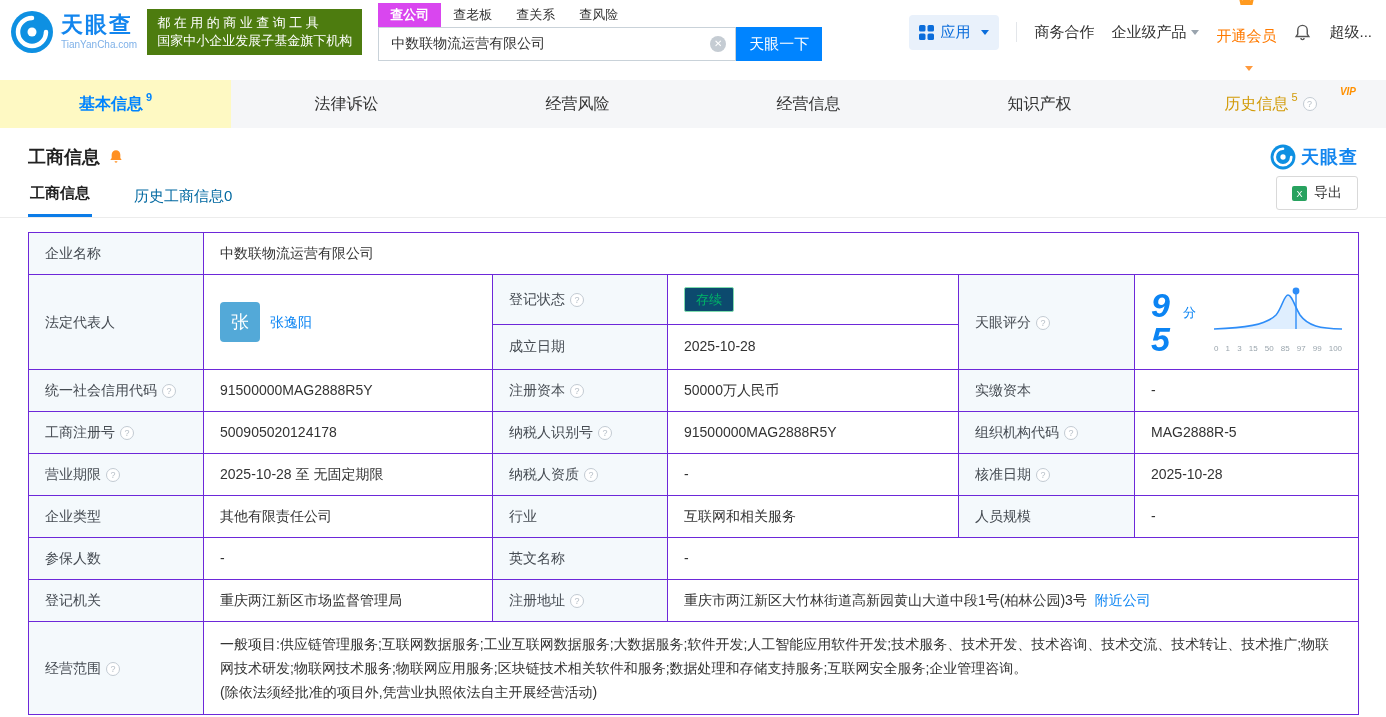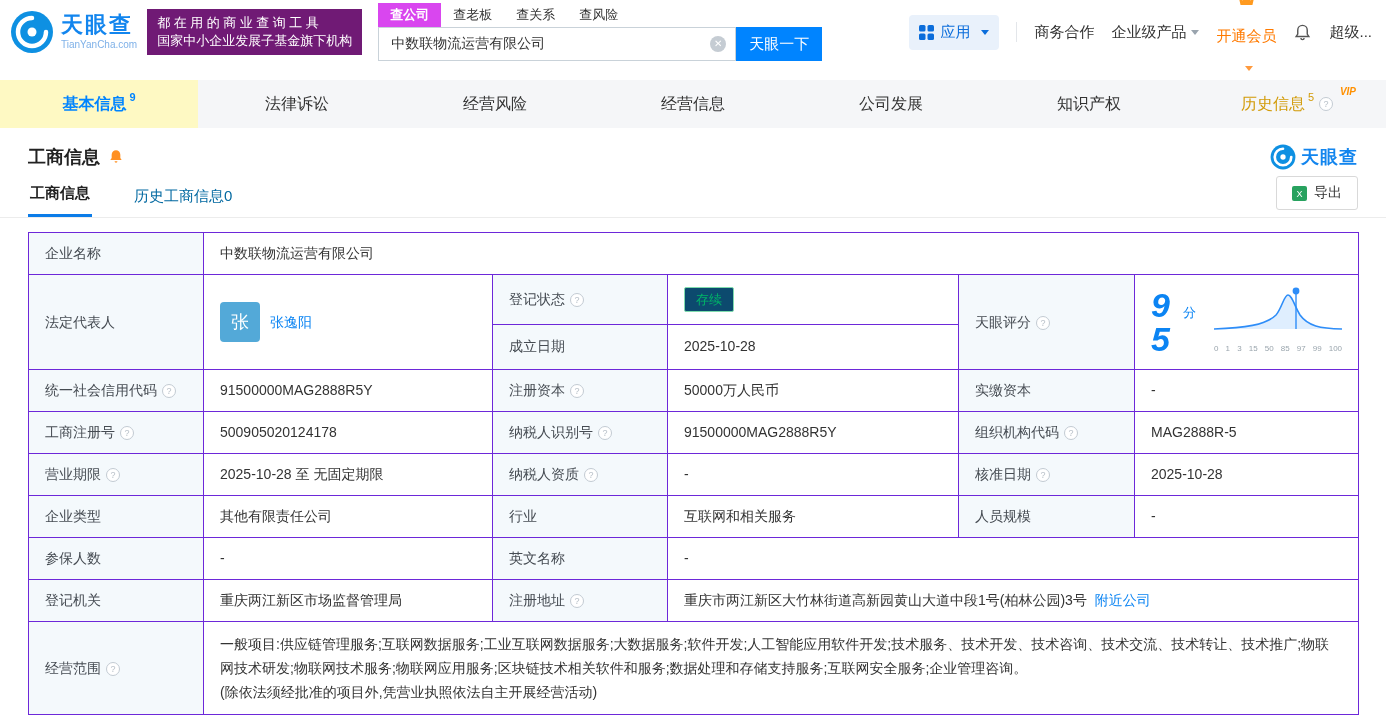--- a/index.html
+++ b/index.html
@@ -8,21 +8,21 @@
     width:1386px; height:717px; overflow:hidden;
     font-family:"Liberation Sans","DejaVu Sans",sans-serif;
     color:#333; background:#fff; font-size:14px;
   }
 
   
   .header { display:flex; align-items:center; height:64px; padding:0 14px 0 10px; white-space:nowrap; }
   .logo { display:flex; align-items:center; gap:7px; cursor:pointer; }
   .logo-text .brand { font-size:22px; font-weight:bold; color:#1285ee; letter-spacing:2px; line-height:1; }
   .logo-text .domain { font-size:10px; color:#7fb1e8; margin-top:3px; }
-  .slogan { background:#701a75; color:#fff; font-size:13px; padding:5px 10px; margin-left:10px; line-height:18px; }
+  .slogan { background:#4d7c0f; color:#fff; font-size:13px; padding:5px 10px; margin-left:10px; line-height:18px; }
   .slogan .l1 { letter-spacing:3.5px; }
 
   .search-area { margin-left:16px; }
   .search-tabs { display:flex; font-size:13px; align-items:center; }
   .stab { padding:3px 12px; cursor:pointer; color:#333; }
   .stab.active { background:#d946ef; color:#fff;font-weight:bold; }
   .search-row { display:flex; }
   .search-input-wrap { position:relative; }
   .search-input { width:358px; height:34px; border:1px solid #c9d2d9; padding:0 34px 0 12px; font-size:14px; color:#333; outline:none; }
   .clear-icon { position:absolute; right:10px; top:50%; transform:translateY(-50%); width:16px; height:16px;
@@ -162,23 +162,20 @@
     <span class="count">9</span>
   </div>
   <div class="ntab">
     <span>法律诉讼</span>
   </div>
   <div class="ntab">
     <span>经营风险</span>
   </div>
   <div class="ntab">
     <span>经营信息</span>
-  </div>
-  <div class="ntab">
-    <span>公司发展</span>
   </div>
   <div class="ntab">
     <span>知识产权</span>
   </div>
   <div class="ntab history">
     <span class="vip-badge">VIP</span>
     <span>历史信息</span>
     <span class="count">5</span>
     <span class="qi"></span>
   </div>

